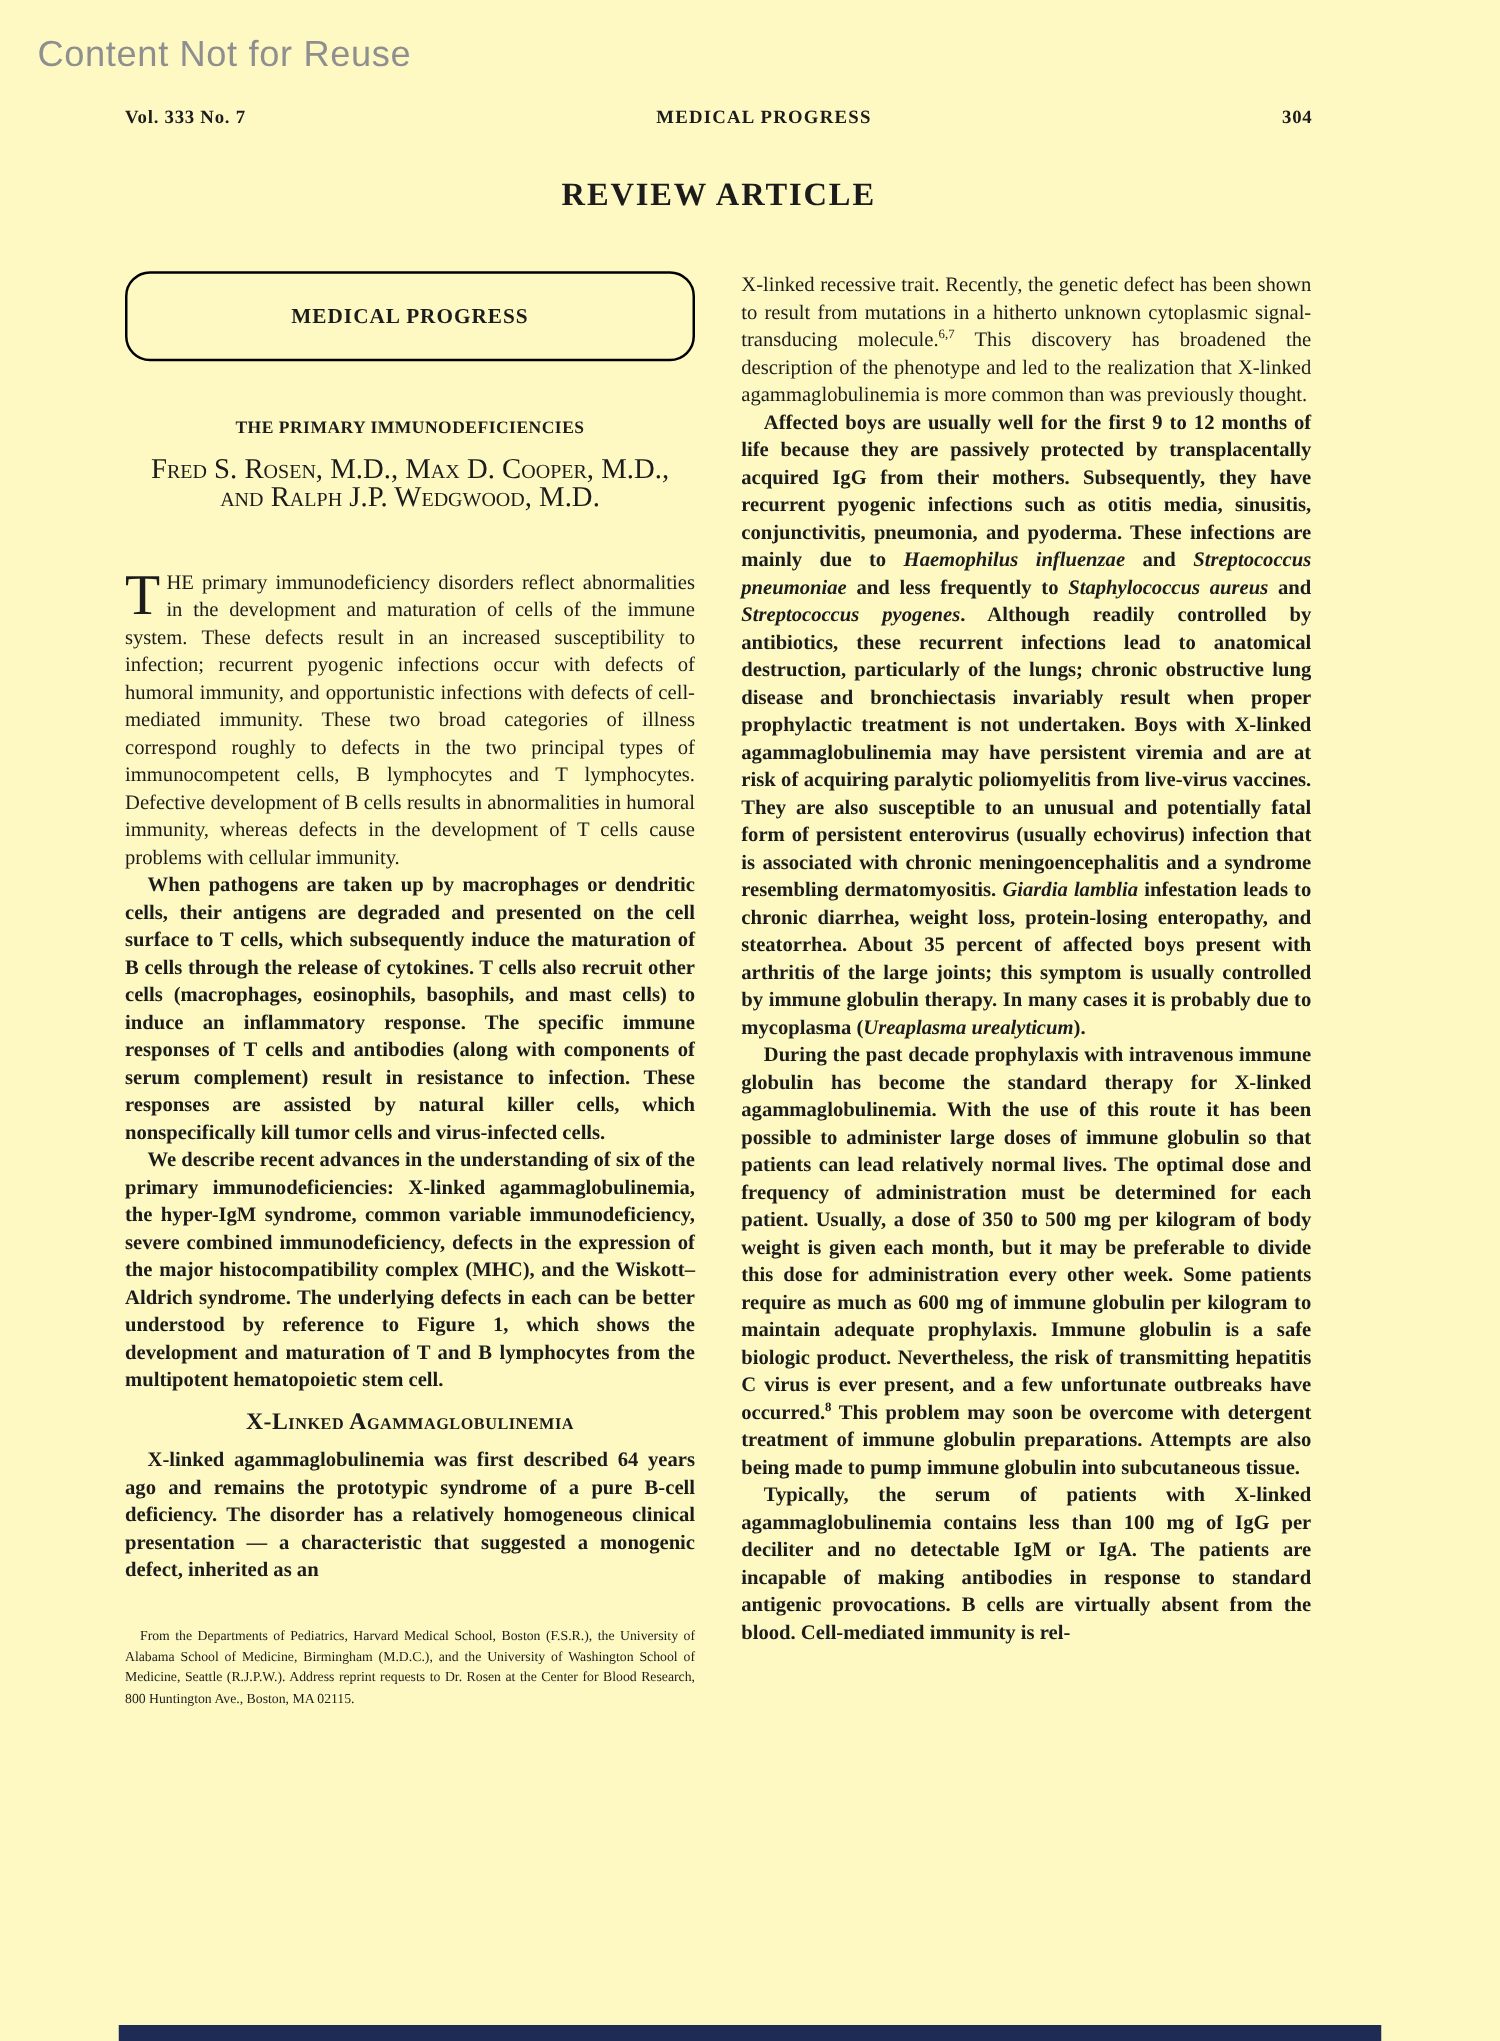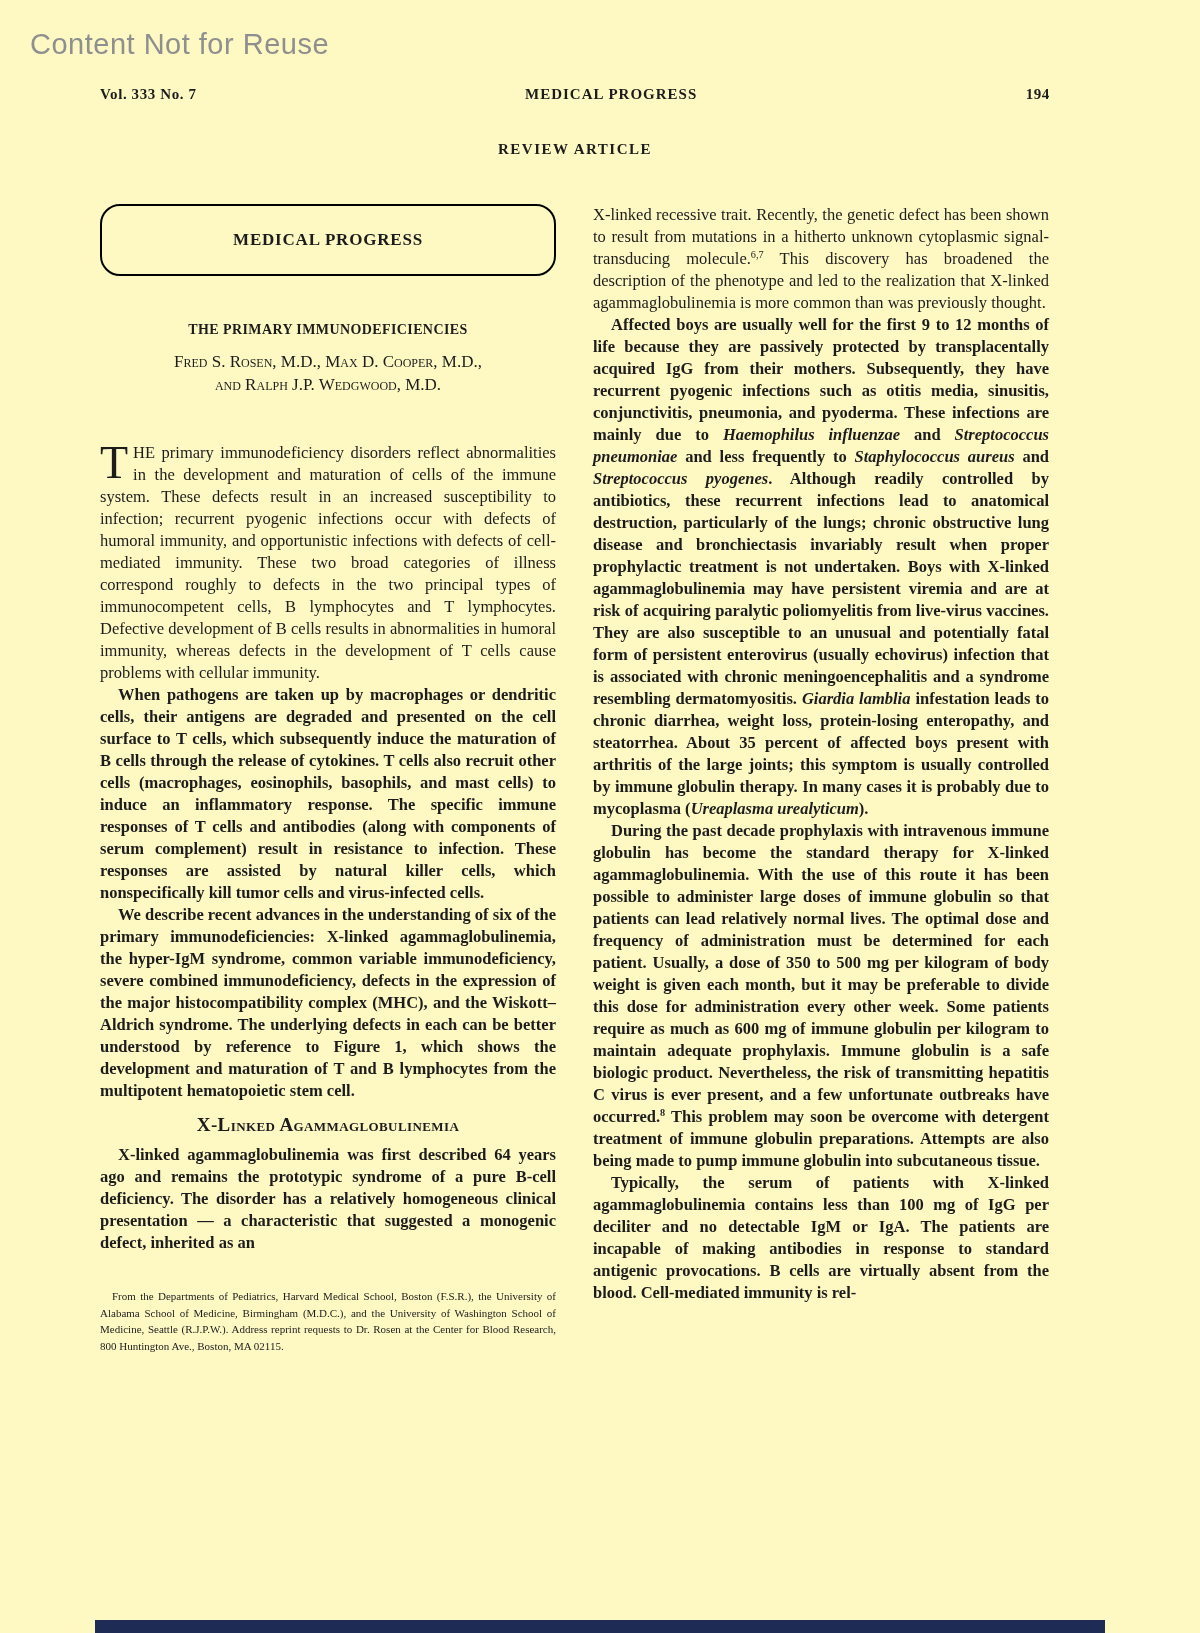--- a/index.html
+++ b/index.html
@@ -32,21 +32,21 @@
     display: flex;
     justify-content: space-between;
     align-items: flex-end;
     font-size: 15px;
     font-weight: bold;
     letter-spacing: 0.6px;
   }
   .running-head .center { letter-spacing: 1px; }
   .review-banner {
     text-align: center;
-    font-size: 15px;
+    font-size: 26px;
     font-weight: bold;
     letter-spacing: 1.5px;
     margin: 38px 0 0 0;
   }
   .columns {
     display: flex;
     gap: 37px;
     margin-top: 46px;
   }
   .col { width: 456px; }
@@ -66,21 +66,21 @@
   .article-title {
     text-align: center;
     font-size: 14px;
     font-weight: bold;
     letter-spacing: 0.4px;
     margin: 0 0 12px 0;
   }
   .authors {
     text-align: center;
     font-variant: small-caps;
-    font-size: 17px;
+    font-size: 23px;
     line-height: 23px;
     margin-bottom: 46px;
   }
   .bodytext p {
     margin: 0;
     font-size: 16.5px;
     line-height: 22px;
     text-align: justify;
   }
   .bodytext p.indent { text-indent: 18px; font-weight: bold; }
@@ -121,21 +121,21 @@
 
 <div class="page">
 
   <div class="watermark">Content Not for Reuse</div>
 
   <div class="content">
 
     <div class="running-head">
       <span>Vol. 333  No. 7</span>
       <span class="center">MEDICAL PROGRESS</span>
-      <span>194</span>
+      <span>304</span>
     </div>
 
     <div class="review-banner">REVIEW ARTICLE</div>
 
     <div class="columns">
 
       <div class="col bodytext">
 
         <div class="mp-box">
           <span>MEDICAL PROGRESS</span>

